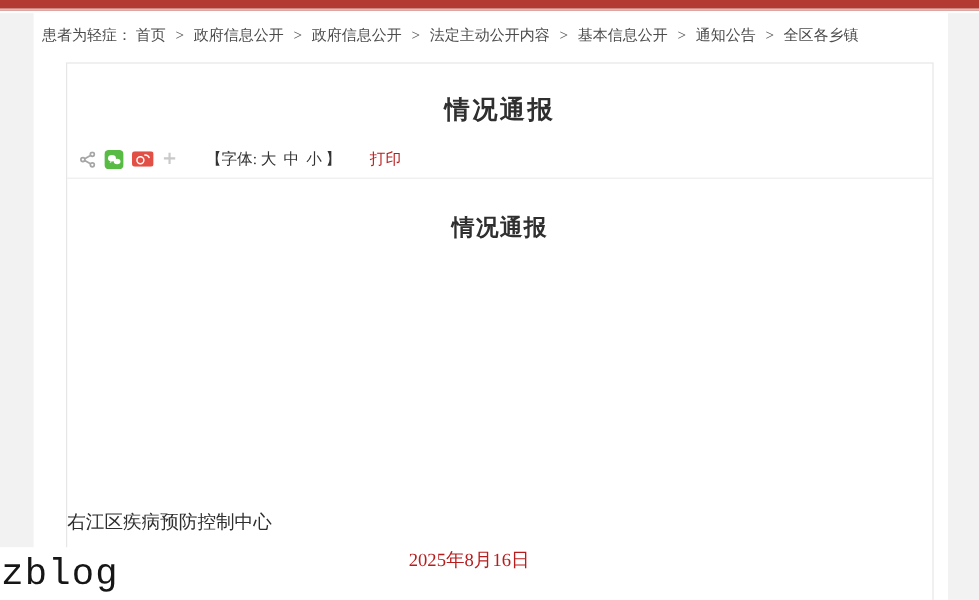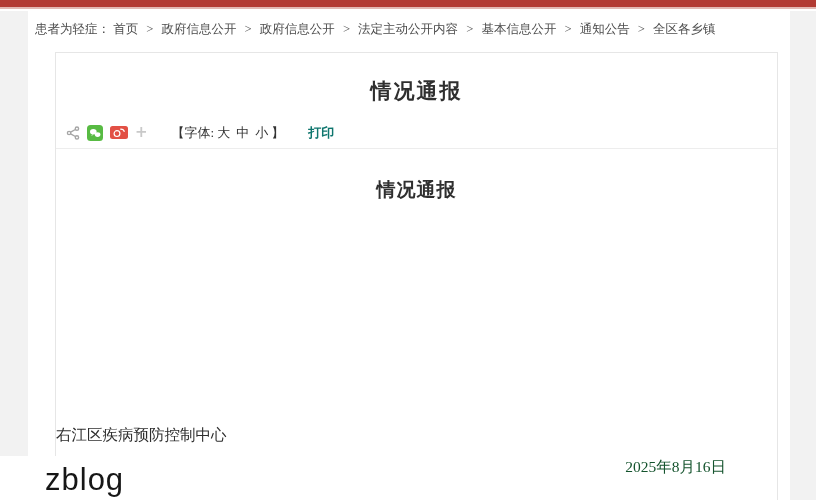--- a/index.html
+++ b/index.html
@@ -29,38 +29,38 @@
     justify-content:space-between; padding:0 36px 0 10px; }
   .meta-left { display:flex; align-items:center; gap:9px;
     font-size:12px; color:#979797; }
   .meta-right { display:flex; align-items:center; gap:24px; }
   .share-group { display:flex; align-items:center; gap:7px; }
   .share-group svg { display:block; cursor:pointer; }
   .plus-share { color:#c9c9c9; font-size:15px; font-weight:bold; cursor:pointer;
     font-family:"DejaVu Sans",sans-serif; line-height:1; }
   .font-size-ctrl { font-size:13px; color:#333; white-space:nowrap; }
   .font-size-ctrl .sz { margin:0 3px; cursor:pointer; }
-  .print-btn { font-size:13px; color:#0f766e; cursor:pointer;font-weight:bold; }
+  .print-btn { font-size:13px; color:#b91c1c; cursor:pointer; }
 
   .body-title { position:absolute; top:124px; left:0; width:100%; text-align:center;
     font-size:19px; font-weight:bold; color:#2f2f2f; letter-spacing:1px; }
 
   .paragraph { position:absolute; top:174px; left:8px; right:32px;
     font-size:15.5px; line-height:28px; color:#2e2e2e;
     text-align:justify; text-indent:2em; }
 
   .signature { position:absolute; top:372px; left:0; right:33px;
     text-align:left; font-size:15.5px; color:#2e2e2e; }
   .signature-date { position:absolute; top:404px; left:0; right:51px;
-    text-align:right; font-size:15.5px; color:#14532d; }
+    text-align:center; font-size:15.5px; color:#b91c1c; }
 
   .watermark-box { position:absolute; left:0; top:456px; width:145px; height:44px; background:#fff; }
   .watermark-text { position:absolute; left:1px; top:8px;
-    font-family:Liberation Sans, sans-serif;
-    font-size:31px; color:#161616; letter-spacing:1px; line-height:1;margin-left:44px; }
+    font-family:Liberation Mono, monospace;
+    font-size:31px; color:#161616; letter-spacing:1px; line-height:1; }
 </style>
 </head>
 <body>
 
 <div class="topbar"></div>
 <div class="strip-left"></div>
 <div class="strip-right"></div>
 
 <div class="breadcrumb">
   <span>患者为轻症：</span>

